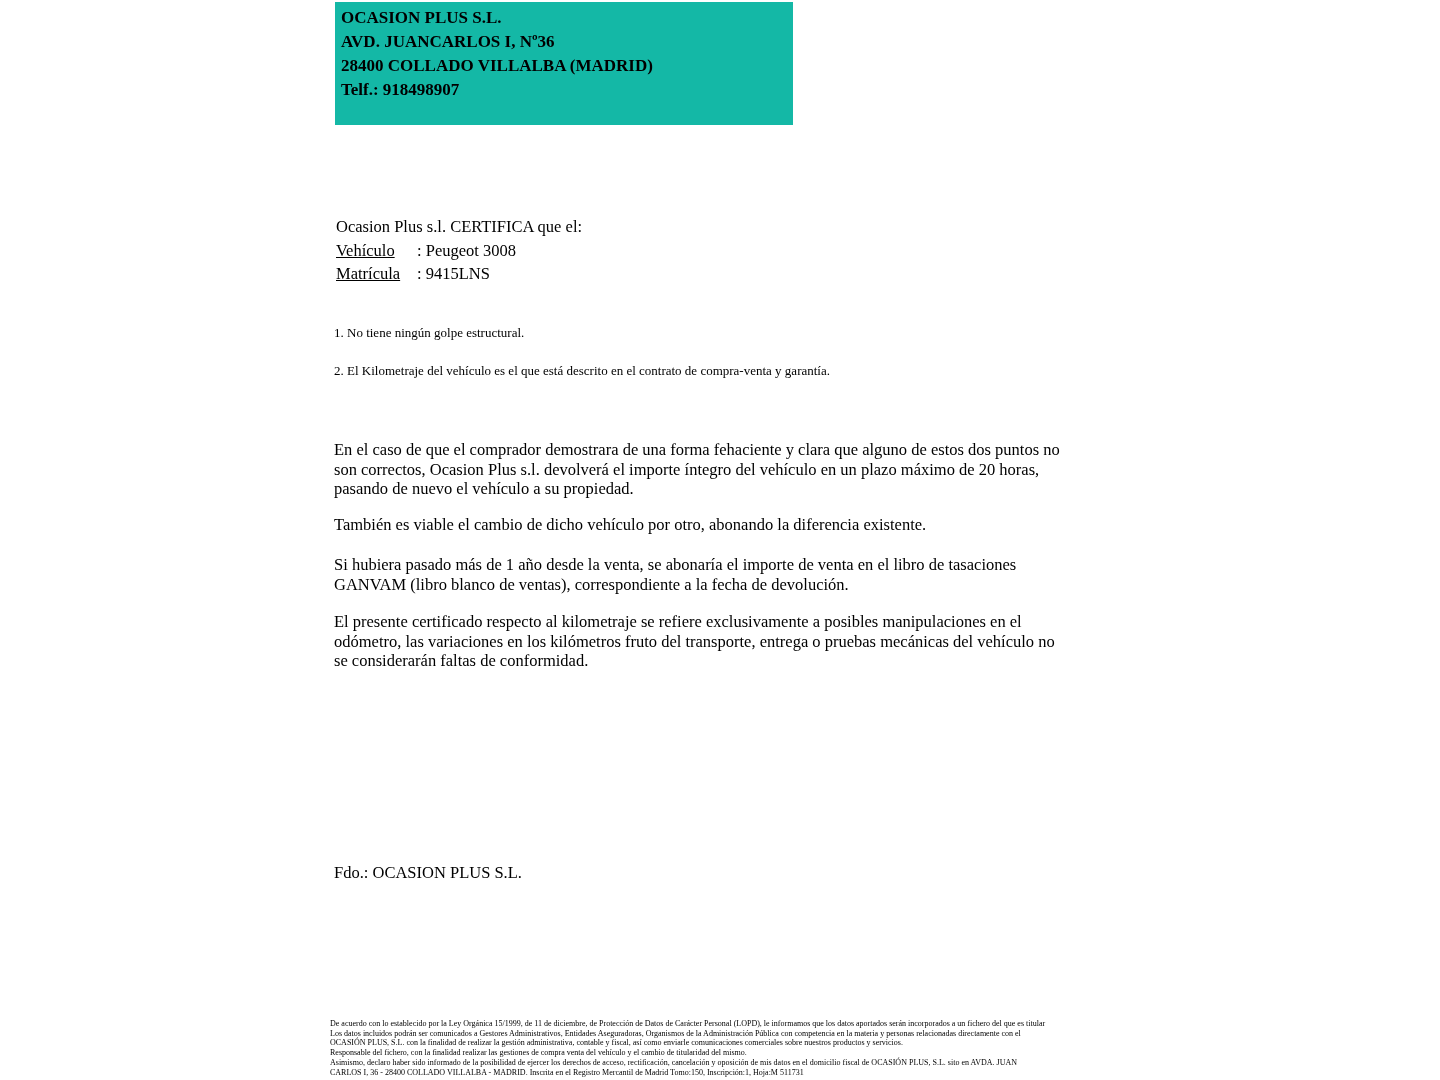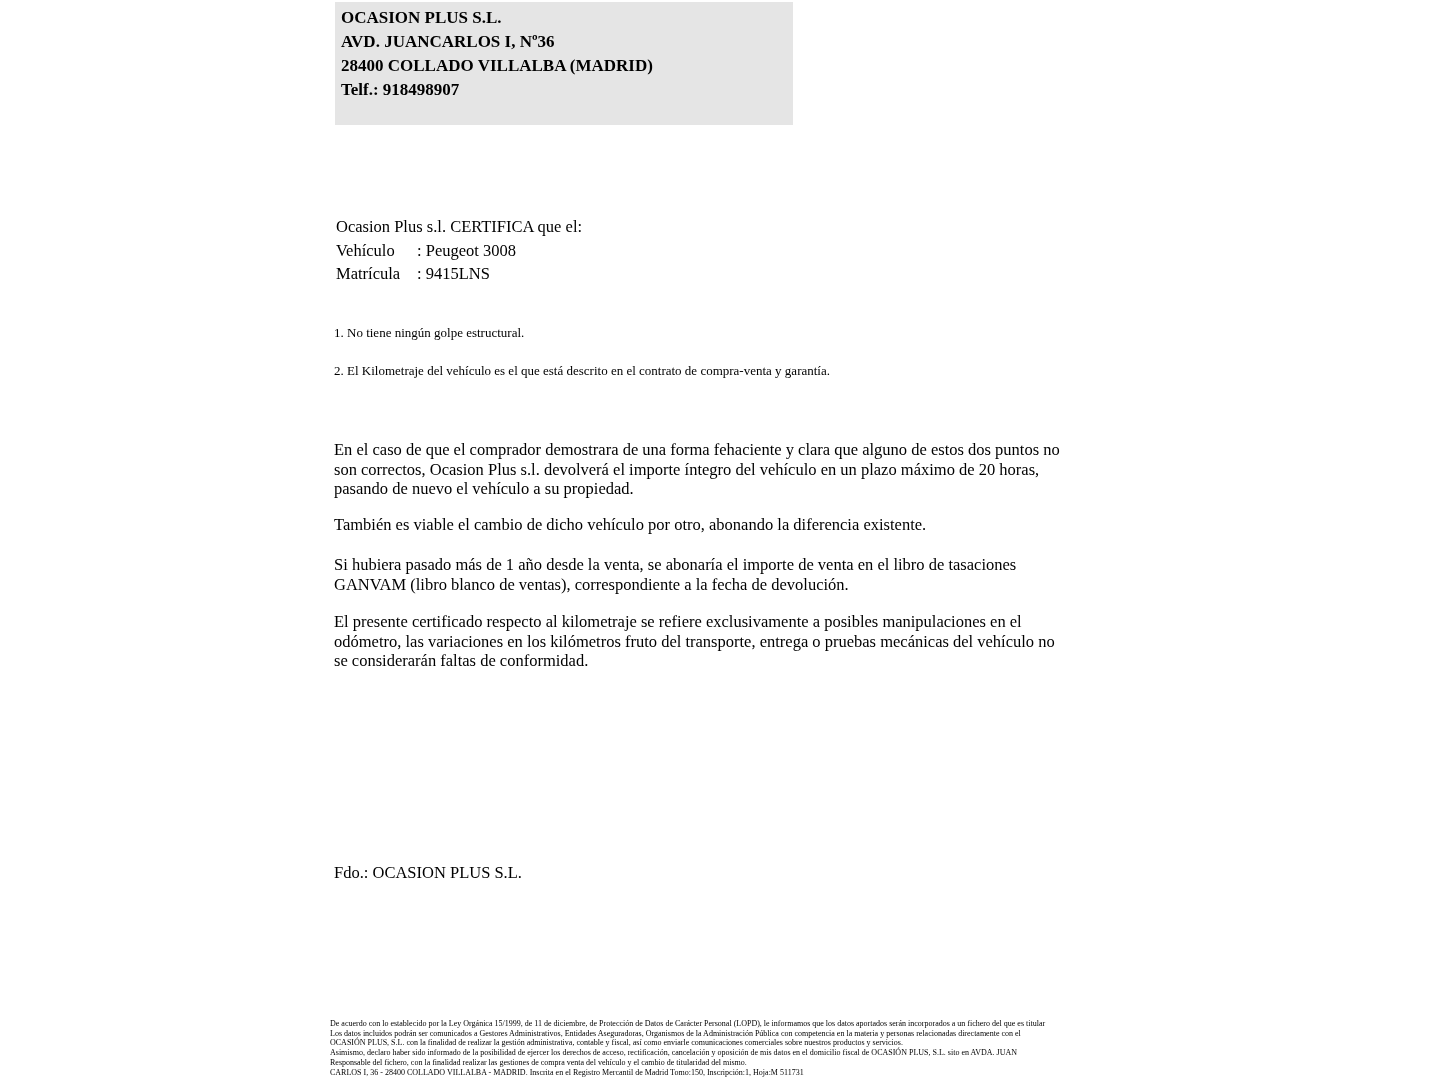--- a/index.html
+++ b/index.html
@@ -16,21 +16,21 @@
     color: #000000;
     overflow: hidden;
   }
   .header-box {
     position: absolute;
     left: 335px;
     top: 2px;
     width: 458px;
     height: 123px;
     box-sizing: border-box;
-    background: #e5e5e5;
+    background: #14b8a6;
     padding: 4px 0 0 6px;
     font-weight: bold;
     font-size: 17px;
     line-height: 24px;
   }
   .date-line {
     position: absolute;
     left: 681px;
     top: 171px;
     font-size: 16.5px;
@@ -41,20 +41,21 @@
     left: 336px;
     top: 215px;
     font-size: 16.5px;
     line-height: 23.7px;
   }
   .field-row .field-label {
     display: inline-block;
     width: 81px;
   }
   .field-row .field-label .u {
+    text-decoration: underline;
   }
   .item {
     position: absolute;
     left: 334px;
     font-size: 13px;
     white-space: pre-line;
   }
   .item-1 { top: 325px; }
   .item-2 { top: 363px; }
   .para {
@@ -120,18 +121,18 @@
   <div class="para para-4">El presente certificado respecto al kilometraje se refiere exclusivamente a posibles manipulaciones en el
 odómetro, las variaciones en los kilómetros fruto del transporte, entrega o pruebas mecánicas del vehículo no
 se considerarán faltas de conformidad.</div>
 
   <div class="signature">Fdo.: OCASION PLUS S.L.</div>
 
   <div class="legal">
     <div>De acuerdo con lo establecido por la Ley Orgánica 15/1999, de 11 de diciembre, de Protección de Datos de Carácter Personal (LOPD), le informamos que los datos aportados serán incorporados a un fichero del que es titular</div>
     <div>Los datos incluidos podrán ser comunicados a Gestores Administrativos, Entidades Aseguradoras, Organismos de la Administración Pública con competencia en la materia y personas relacionadas directamente con el</div>
     <div>OCASIÓN PLUS, S.L. con la finalidad de realizar la gestión administrativa, contable y fiscal, así como enviarle comunicaciones comerciales sobre nuestros productos y servicios.</div>
+    <div>Responsable del fichero, con la finalidad realizar las gestiones de compra venta del vehículo y el cambio de titularidad del mismo.</div>
     <div>Asimismo, declaro haber sido informado de la posibilidad de ejercer los derechos de acceso, rectificación, cancelación y oposición de mis datos en el domicilio fiscal de OCASIÓN PLUS, S.L. sito en AVDA. JUAN</div>
-    <div>Responsable del fichero, con la finalidad realizar las gestiones de compra venta del vehículo y el cambio de titularidad del mismo.</div>
     <div>CARLOS I, 36 - 28400 COLLADO VILLALBA - MADRID. Inscrita en el Registro Mercantil de Madrid Tomo:150, Inscripción:1, Hoja:M 511731</div>
   </div>
 
 </div>
 
 </body></html>

